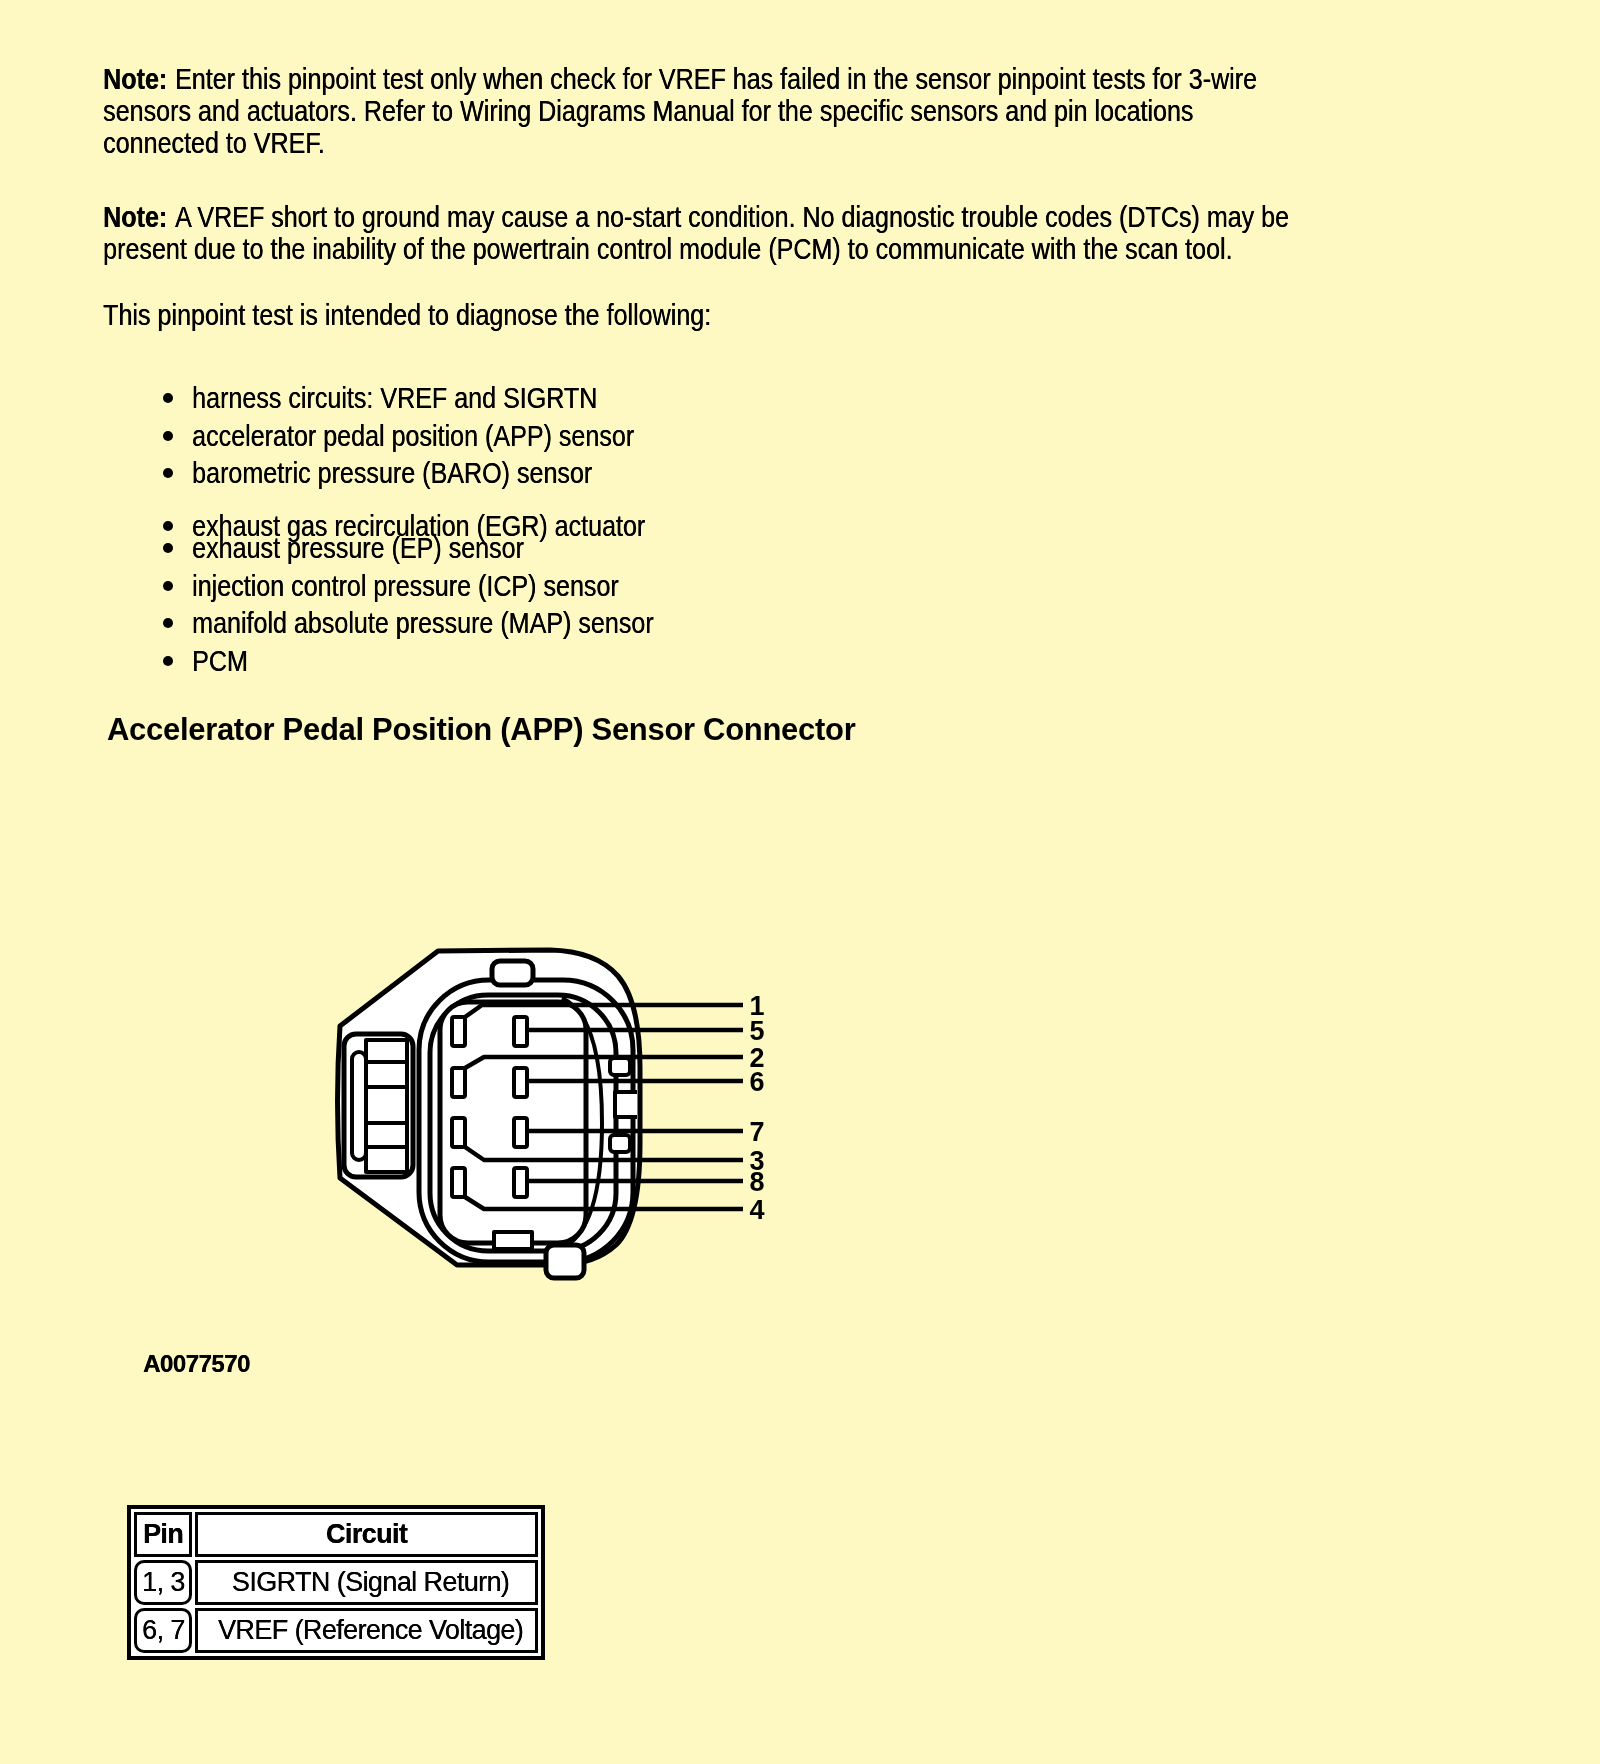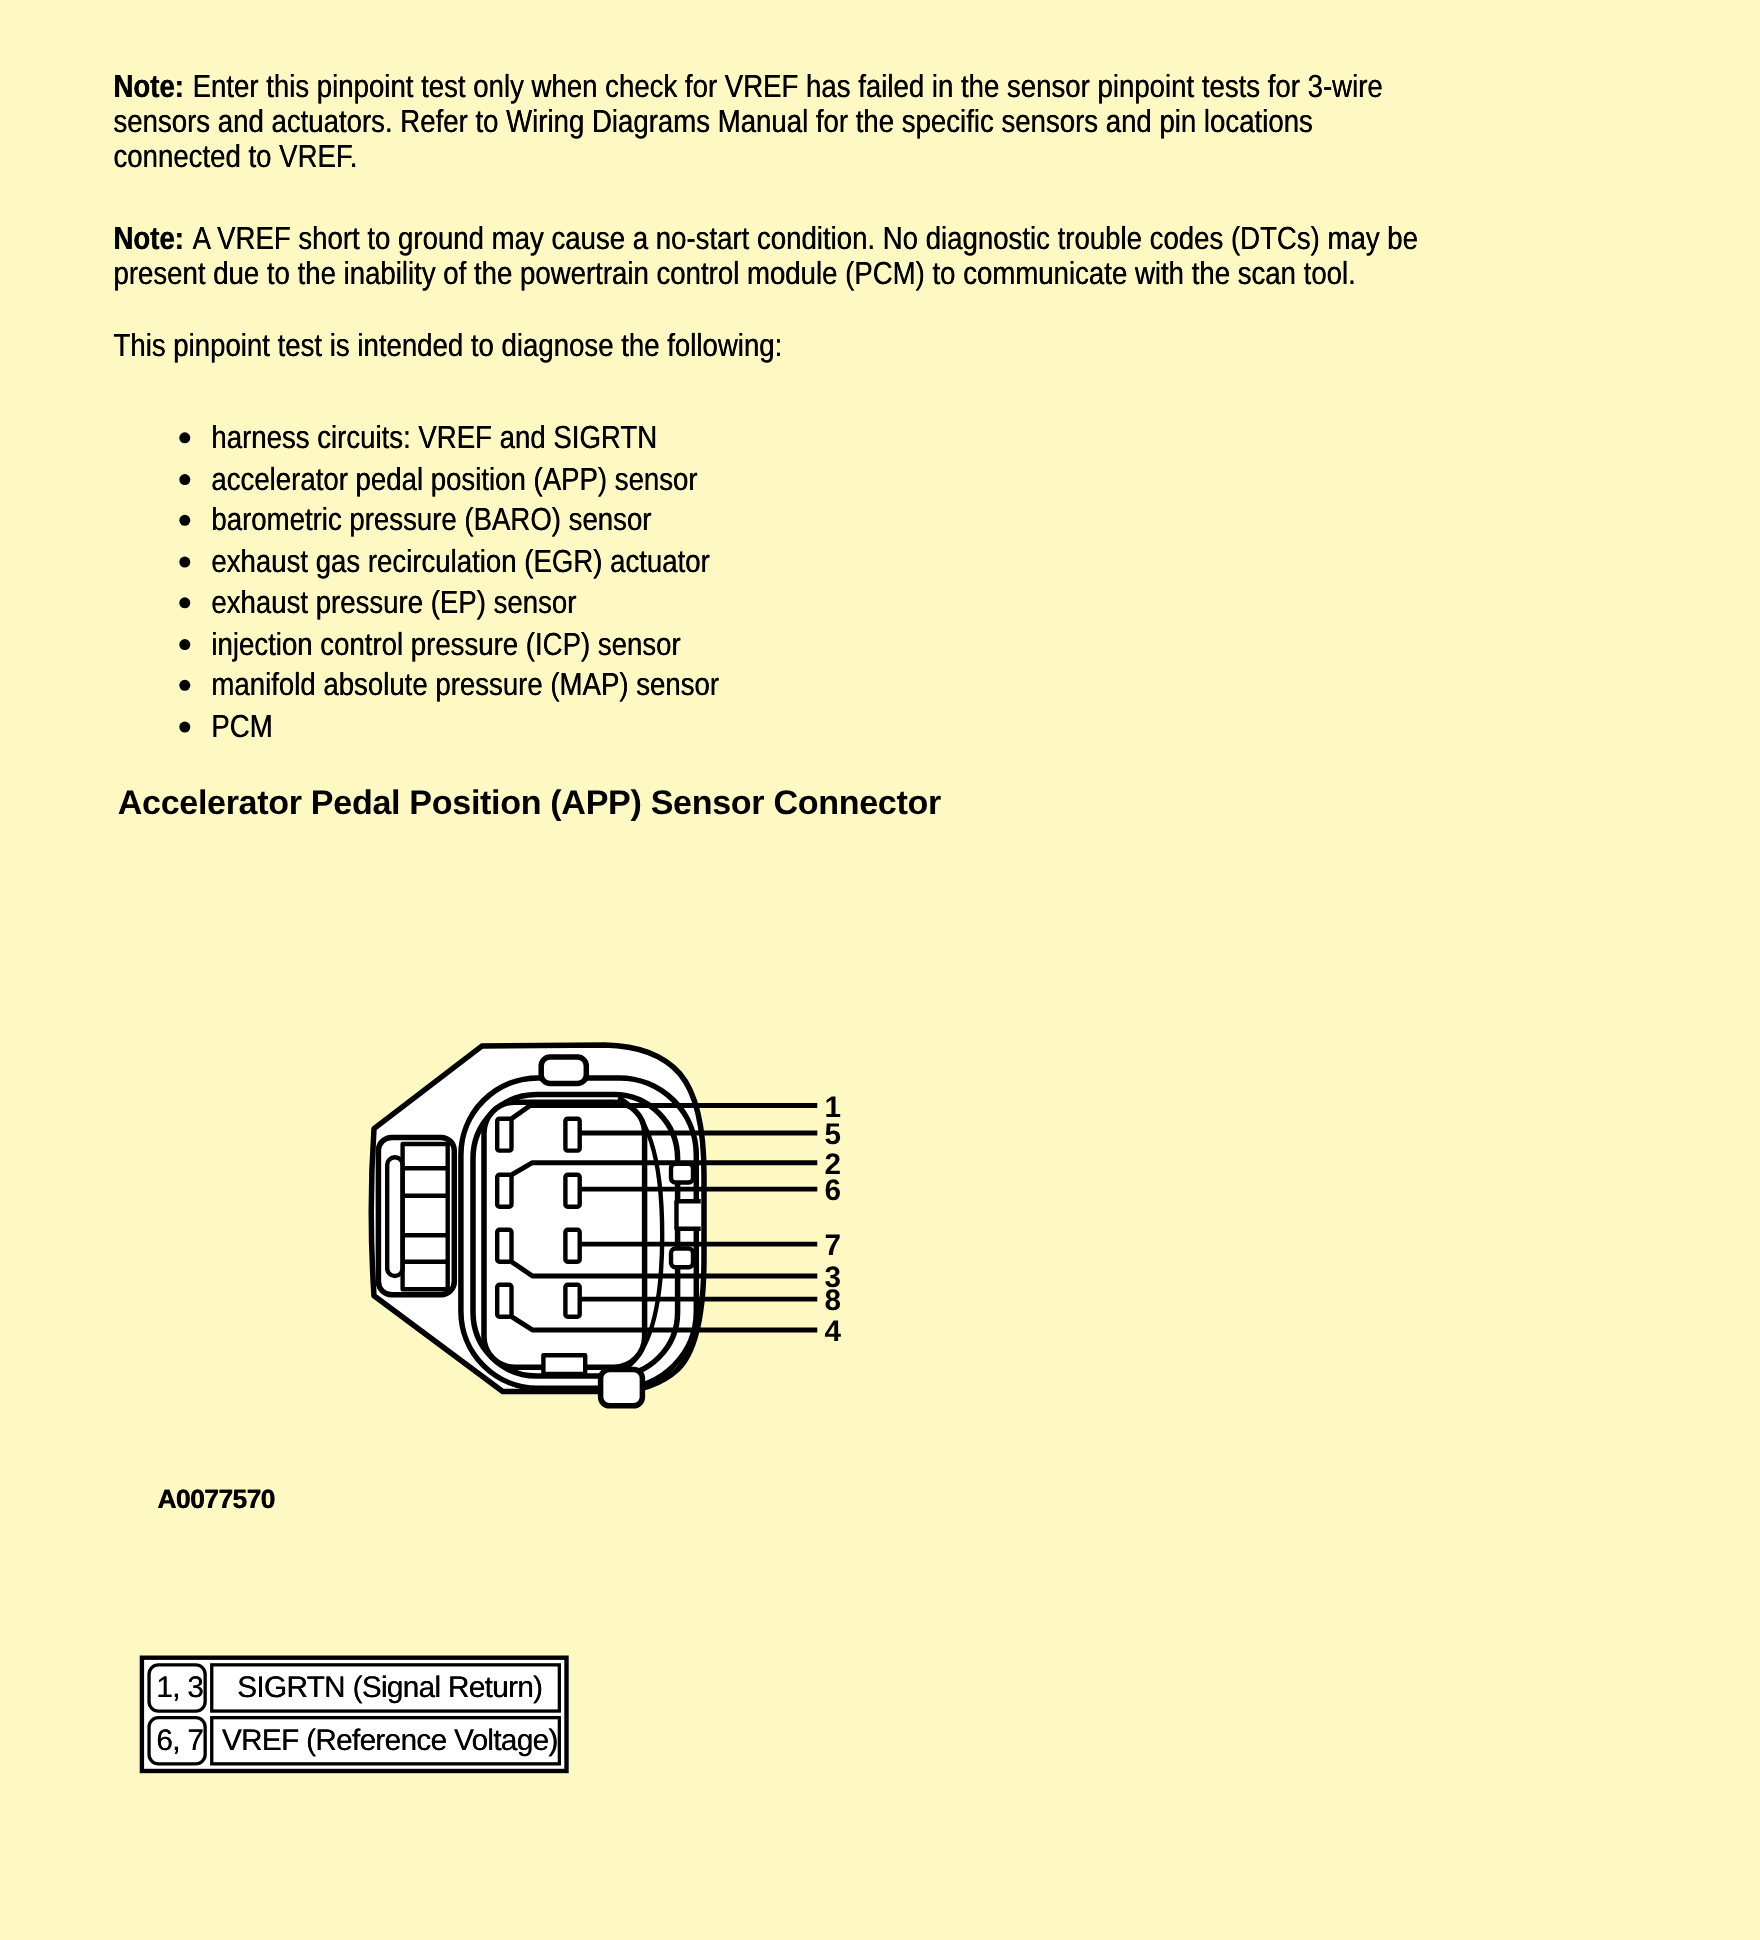--- a/index.html
+++ b/index.html
@@ -73,21 +73,21 @@
         <span class="bt">harness circuits: VREF and SIGRTN</span>
       </div>
     <div class="bullet" style="top:420px">
         <span class="dot"></span>
         <span class="bt">accelerator pedal position (APP) sensor</span>
       </div>
     <div class="bullet" style="top:457px">
         <span class="dot"></span>
         <span class="bt">barometric pressure (BARO) sensor</span>
       </div>
-    <div class="bullet" style="top:495px">
+    <div class="bullet" style="top:510px">
         <span class="dot"></span>
         <span class="bt">exhaust gas recirculation (EGR) actuator</span>
       </div>
     <div class="bullet" style="top:532px">
         <span class="dot"></span>
         <span class="bt">exhaust pressure (EP) sensor</span>
       </div>
     <div class="bullet" style="top:570px">
         <span class="dot"></span>
         <span class="bt">injection control pressure (ICP) sensor</span>
@@ -158,20 +158,24 @@
         <text x="427" y="253">8</text>
         <text x="427" y="281">4</text>
       </g>
     </svg>
   </div>
 
   <div class="caption">A0077570</div>
 
   <table class="pintable">
     <tbody>
+        <tr>
+      <th class="col-pin">Pin</th>
+      <th class="col-circuit">Circuit</th>
+    </tr>
     <tr>
       <td class="pin-cell">1, 3</td>
       <td class="circuit-cell">SIGRTN (Signal Return)</td>
     </tr>
     <tr>
       <td class="pin-cell">6, 7</td>
       <td class="circuit-cell">VREF (Reference Voltage)</td>
     </tr>
   </tbody>
     </table>

